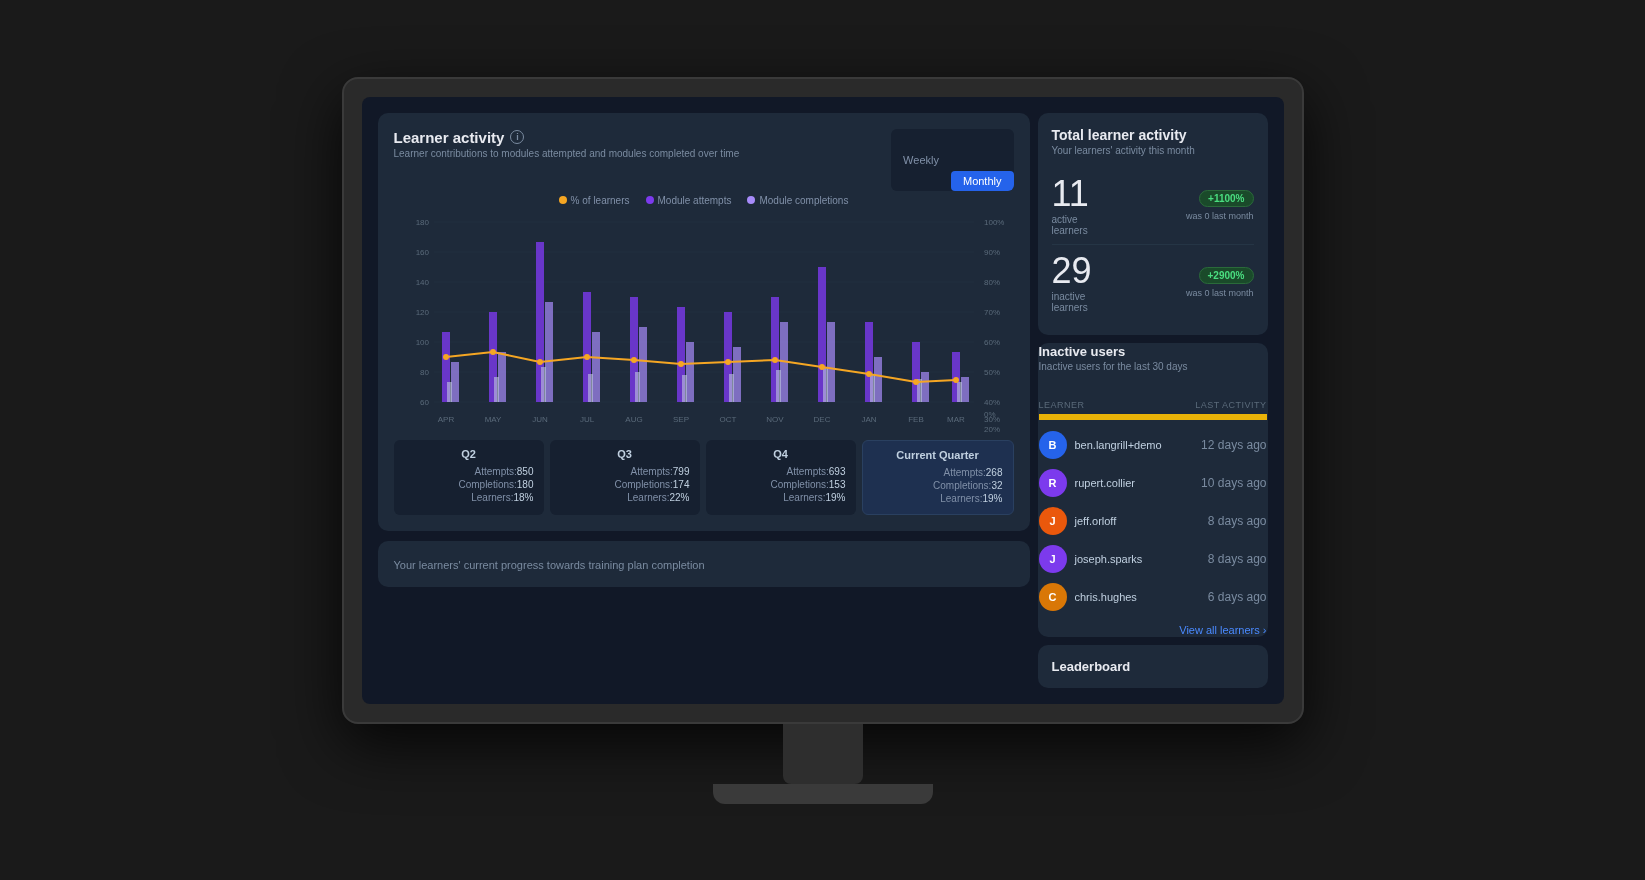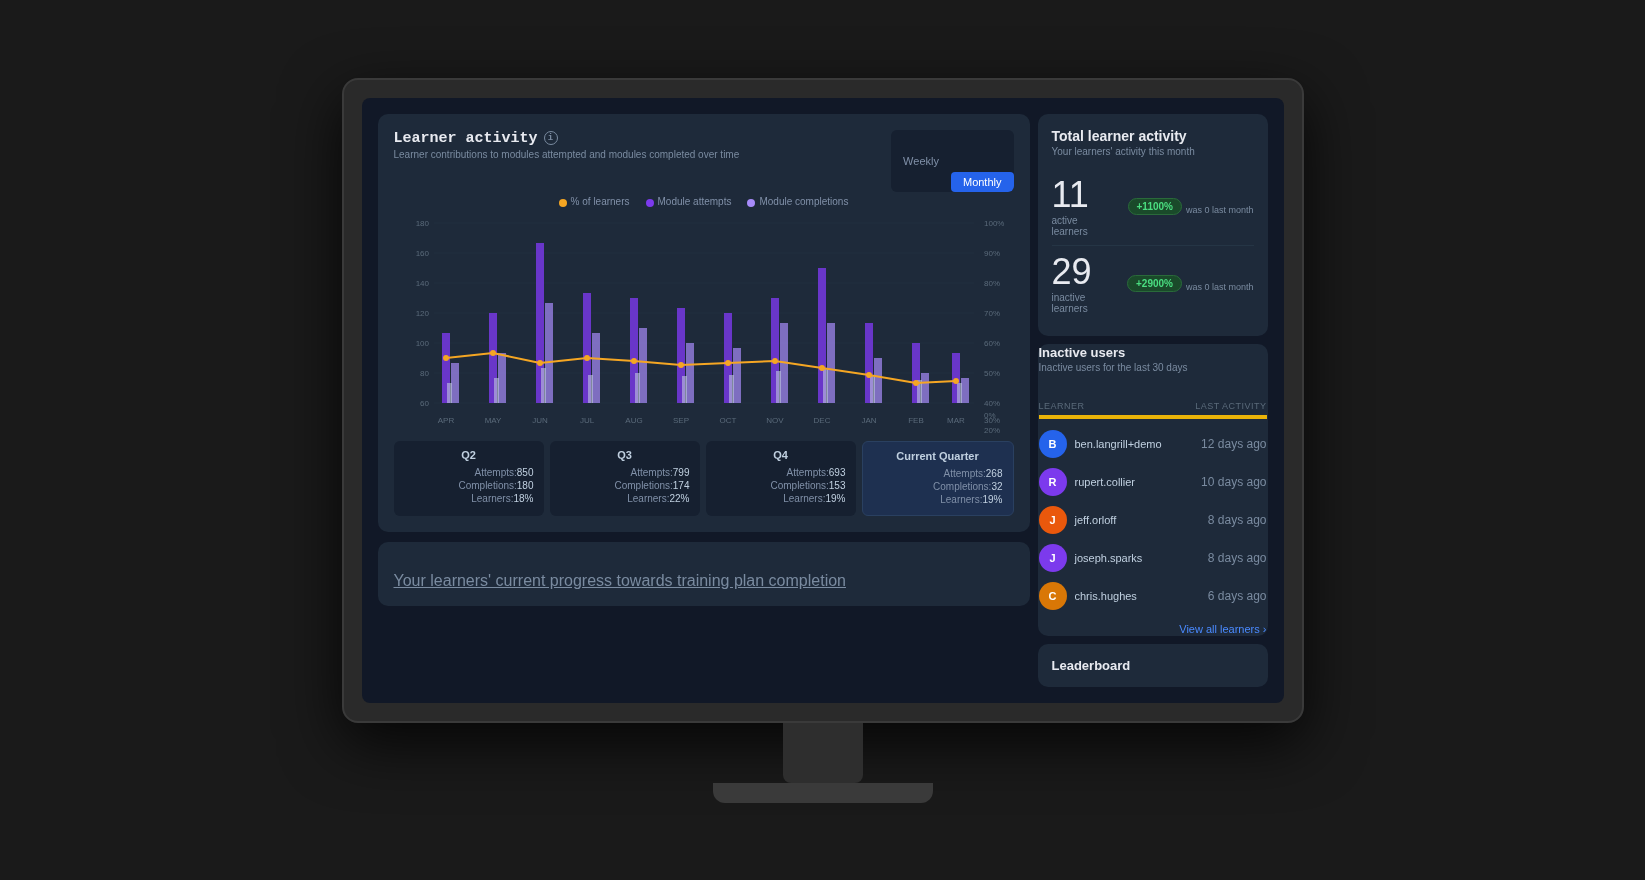--- a/index.html
+++ b/index.html
@@ -61,21 +61,20 @@
       align-items: flex-start;
       margin-bottom: 4px;
     }
     .chart-title {
       color: #e8eaf0;
       font-size: 15px;
       font-weight: 600;
       display: flex;
       align-items: center;
       gap: 6px;
-      font-family: Liberation Mono, monospace;
     }
     .chart-subtitle {
       color: #7a8ba0;
       font-size: 10px;
       margin-top: 2px;
     }
     .toggle-buttons {
       display: flex;
       background: #162030;
       border-radius: 6px;
@@ -100,21 +99,21 @@
     .legend {
       display: flex;
       gap: 16px;
       justify-content: center;
       margin-bottom: 6px;
       font-size: 10px;
       color: #8090a8;
     }
     .legend-item {
       display: flex;
-      align-items: flex-end;
+      align-items: center;
       gap: 4px;
     }
     .legend-dot {
       width: 8px;
       height: 8px;
       border-radius: 50%;
     }
 
     
     .chart-area {
@@ -168,23 +167,22 @@
       border-radius: 10px;
       padding: 16px;
     }
     .section-title {
       color: #e8eaf0;
       font-size: 14px;
       font-weight: 600;
     }
     .section-subtitle {
       color: #7a8ba0;
-      font-size: 16px;
-      margin-top: 14px;
-      text-decoration: underline;
+      font-size: 11px;
+      margin-top: 2px;
     }
 
     
     .right-panel {
       width: 230px;
       display: flex;
       flex-direction: column;
       gap: 8px;
     }
 
@@ -220,21 +218,21 @@
       font-weight: 300;
       line-height: 1;
     }
     .stat-label {
       color: #7a8ba0;
       font-size: 10px;
       margin-top: 2px;
     }
     .stat-badge {
       display: flex;
-      flex-direction: row;
+      flex-direction: column;
       align-items: flex-end;
       gap: 4px;
     }
     .badge-green {
       background: #1a4a2a;
       color: #4ade80;
       font-size: 10px;
       font-weight: 600;
       padding: 2px 8px;
       border-radius: 12px;
@@ -265,21 +263,21 @@
     }
     .user-table-header {
       display: flex;
       justify-content: space-between;
       font-size: 9px;
       color: #5a6a7a;
       text-transform: uppercase;
       letter-spacing: 0.5px;
       margin-bottom: 6px;
       padding-bottom: 4px;
-      border-bottom: 4px solid #eab308;
+      border-bottom: 6px solid #eab308;
     }
     .user-row {
       display: flex;
       align-items: center;
       justify-content: space-between;
       padding: 5px 0;
     }
     .user-left {
       display: flex;
       align-items: center;

